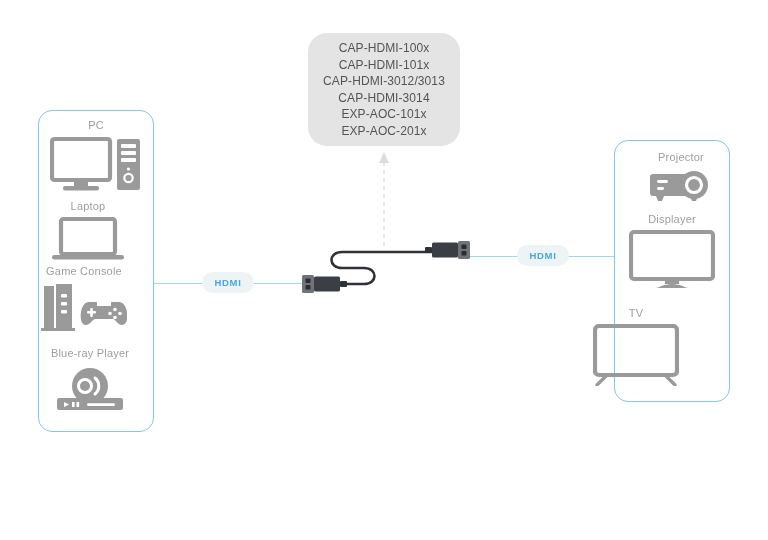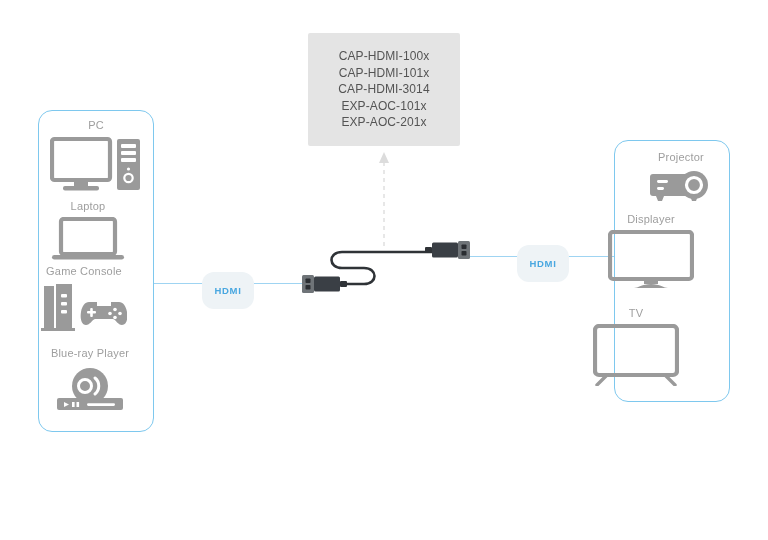--- a/index.html
+++ b/index.html
@@ -56,21 +56,21 @@
   }
 
   
   .callout {
     position: absolute;
     left: 308px;
     top: 33px;
     width: 152px;
     height: 113px;
     background: #e4e4e4;
-    border-radius: 2px;
+    border-radius: 19px;
     box-sizing: border-box;
     display: flex;
     flex-direction: column;
     justify-content: center;
     align-items: center;
   }
   .callout-line {
     font-size: 12px;
     line-height: 16.5px;
     color: #545454;
@@ -95,21 +95,21 @@
   }
   .link-left-a  { left: 154px; top: 283px; width: 50px; }
   .link-left-b  { left: 252px; top: 283px; width: 58px; }
   .link-right-a { left: 470px; top: 256px; width: 48px; }
   .link-right-b { left: 567px; top: 256px; width: 47px; }
 
   
   .badge {
     position: absolute;
     width: 52px;
-    height: 37px;
+    height: 21px;
     border-radius: 12px;
     background: #eef3f6;
     display: flex;
     align-items: center;
     justify-content: center;
   }
   .badge-text {
     font-size: 9.5px;
     font-weight: bold;
     color: #49a7e0;
@@ -122,20 +122,21 @@
   .cable { position: absolute; left: 296px; top: 236px; width: 180px; height: 70px; }
 </style>
 </head>
 <body>
 
 <div class="stage">
 
   <div class="callout">
     <div class="callout-line">CAP-HDMI-100x</div>
     <div class="callout-line">CAP-HDMI-101x</div>
+    <div class="callout-line">CAP-HDMI-3012/3013</div>
     <div class="callout-line">CAP-HDMI-3014</div>
     <div class="callout-line">EXP-AOC-101x</div>
     <div class="callout-line">EXP-AOC-201x</div>
   </div>
 
   <svg class="pointer" viewBox="0 0 14 98" xmlns="http://www.w3.org/2000/svg">
     <line x1="7" y1="98" x2="7" y2="14" stroke="#e2e2e2" stroke-width="1.6" stroke-dasharray="4 4" fill="none"></line>
     <polygon points="7,4 12,15 2,15" fill="#dcdcdc"></polygon>
   </svg>
 
@@ -252,21 +253,21 @@
         <circle cx="46" cy="17" r="14" fill="#9a9a9a"></circle>
         <circle cx="46" cy="17" r="7.5" fill="none" stroke="#ffffff" stroke-width="3.2"></circle>
         <rect x="9" y="12" width="11" height="3" rx="1.4" fill="#ffffff"></rect>
         <rect x="9" y="19" width="7" height="3" rx="1.4" fill="#ffffff"></rect>
         <path d="M8 28 h8 l-2 5 h-4 z" fill="#9a9a9a"></path>
         <path d="M42 28 h8 l-2 5 h-4 z" fill="#9a9a9a"></path>
       </svg>
     </div>
   </div>
 
-  <div class="device" style="left:593px; top:212px; width:116px;">
+  <div class="device" style="left:614px; top:212px; width:116px;">
     <div class="device-label">Displayer</div>
     <div class="device-art">
       <svg width="86" height="60" viewBox="0 0 86 60">
         <rect x="2" y="2" width="82" height="47" rx="3" fill="none" stroke="#9a9a9a" stroke-width="4.2"></rect>
         <rect x="36" y="49" width="14" height="5" fill="#9a9a9a"></rect>
         <path d="M26 58 C30 58 34 54 43 54 C52 54 56 58 60 58 z" fill="#9a9a9a"></path>
       </svg>
     </div>
   </div>
 

